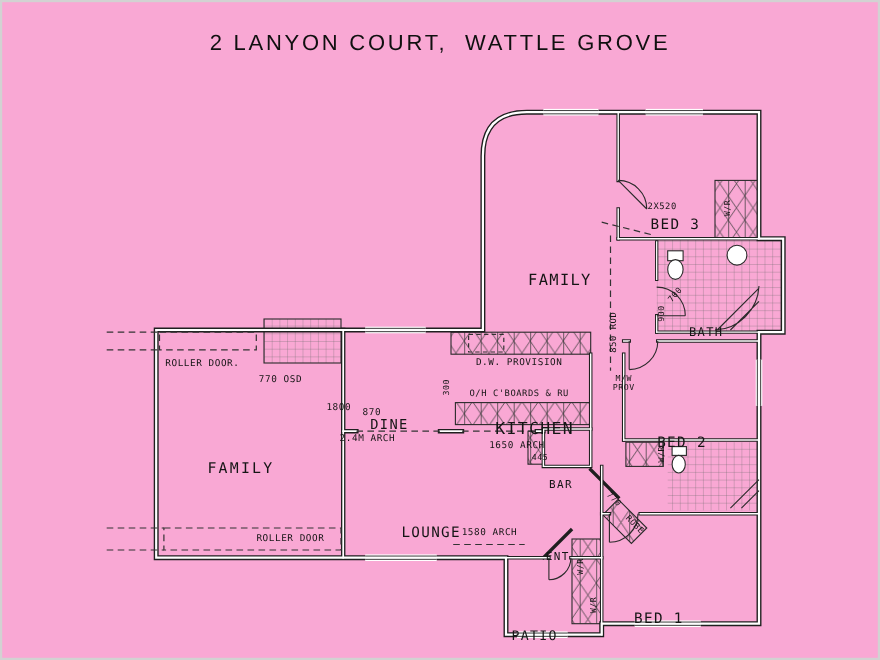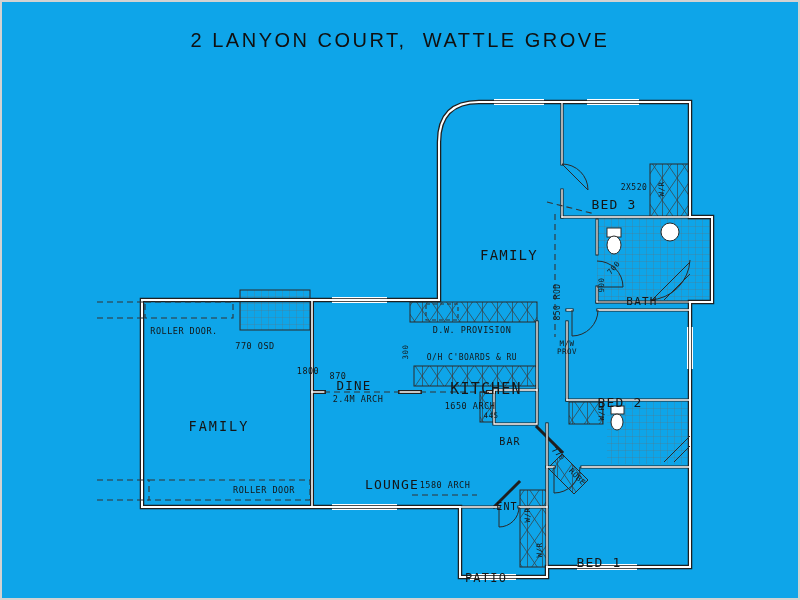--- a/index.html
+++ b/index.html
@@ -1,17 +1,17 @@
 <!DOCTYPE html>
 <html><head>
 <meta charset="utf-8">
 <style>
   html,body{margin:0;padding:0;background:#e8e8e8;}
   .page{
-    position:relative;width:796px;height:596px;background:#0ea5e9;
+    position:relative;width:796px;height:596px;background:#f9a8d4;
     border:2px solid #d2d2d2;overflow:hidden;
     font-family:"DejaVu Sans Mono", monospace;
   }
   .title{
     position:absolute;left:50%;top:38px;transform:translate(-50%,-50%);
     font-family:"Liberation Sans", sans-serif;font-size:20px;font-weight:500;
     letter-spacing:2.5px;color:#101010;white-space:pre;
   }
   svg{position:absolute;left:0;top:0;}
   .lbl{
@@ -168,25 +168,25 @@
   <span class="lbl room" style="left:597px;top:518px">BED 1</span>
   <span class="lbl room" style="left:484px;top:533px;font-size:12px">PATIO</span>
 
   <span class="lbl ann" style="left:182px;top:329px">ROLLER DOOR.</span>
   <span class="lbl ann" style="left:253px;top:344px">770 OSD</span>
   <span class="lbl ann" style="left:470px;top:328px">D.W. PROVISION</span>
   <span class="lbl ann" style="left:470px;top:356px;font-size:8px">O/H C'BOARDS &amp; RU</span>
   <span class="lbl tiny wrap" style="left:523px;top:346px">M/W PROV</span>
   <span class="lbl ann" style="left:306px;top:369px">1800</span>
   <span class="lbl ann" style="left:336px;top:374px">870</span>
-  <span class="lbl ann" style="left:356px;top:397px">2.4M ARCH</span>
+  <span class="lbl ann" style="left:332px;top:397px">2.4M ARCH</span>
   <span class="lbl ann" style="left:468px;top:404px">1650 ARCH</span>
   <span class="lbl ann" style="left:443px;top:483px">1580 ARCH</span>
   <span class="lbl ann" style="left:262px;top:488px">ROLLER DOOR</span>
-  <span class="lbl ann" style="left:632px;top:186px;font-size:8px">2X520</span>
+  <span class="lbl ann" style="left:600px;top:186px;font-size:8px">2X520</span>
   <span class="lbl tiny r90" style="left:556px;top:300px;font-size:8px">850 ROD</span>
   <span class="lbl tiny r90" style="left:660px;top:187px">W/R</span>
   <span class="lbl tiny r90" style="left:600px;top:411px">W/R</span>
   <span class="lbl tiny r90" style="left:526px;top:513px">W/R</span>
   <span class="lbl tiny r90" style="left:538px;top:548px">W/R</span>
   <span class="lbl tiny rm50" style="left:612px;top:266px">700</span>
   <span class="lbl tiny r90" style="left:600px;top:283px">900</span>
   <span class="lbl tiny r45" style="left:556px;top:452px">770</span>
   <span class="lbl tiny r45" style="left:575px;top:475px">ROBE</span>
   <span class="lbl tiny" style="left:489px;top:414px">445</span>

